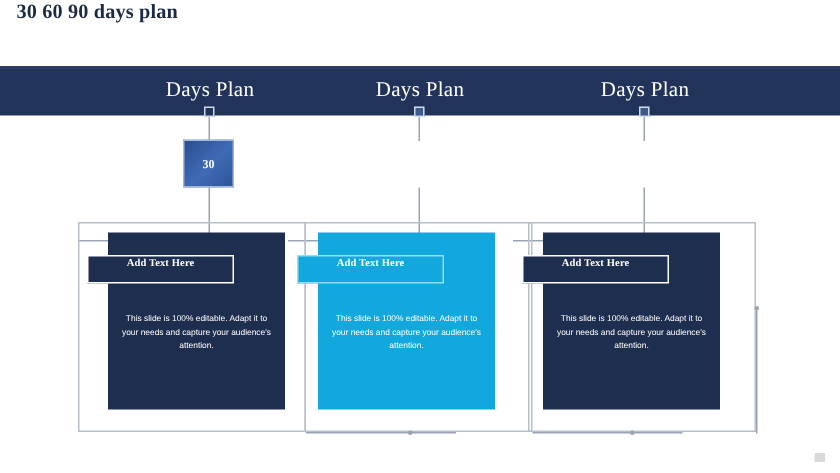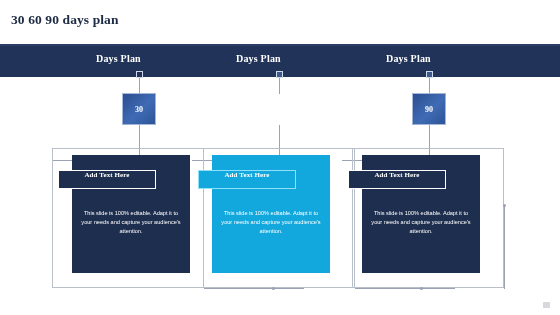--- a/index.html
+++ b/index.html
@@ -19,21 +19,21 @@
   .slide {
     position: absolute;
     inset: 0;
     background: #ffffff;
   }
 
   
   .slide-title {
     position: absolute;
     left: 11px;
-    top: 12px;
+    top: 0;
     font-size: 13.5px;
     font-weight: bold;
     color: #1d2a44;
     letter-spacing: 0.1px;
     white-space: nowrap;
   }
 
   
   .header-band {
     position: absolute;
@@ -48,23 +48,24 @@
     left: 0;
     top: 44px;
     width: 560px;
     height: 2px;
     background: #2c3e63;
   }
 
   .band-label {
     position: absolute;
     top: 53px;
-    font-size: 10px;
-    font-weight: bold;
-    color: #ffffff;
+    font-size: 14px;
+    font-weight: normal;
+    color: #ffffff;
+    text-align: center;
     white-space: nowrap;
     letter-spacing: 0.2px;
   }
   .band-label.b1 { left: 96px; width: 88px; }
   .band-label.b2 { left: 236px; width: 88px; }
   .band-label.b3 { left: 386px; width: 88px; }
 
   
   .band-node {
     position: absolute;
@@ -224,23 +225,20 @@
   <div class="vline" style="left:279px; top:125px; height:36px;"></div>
   <div class="vline" style="left:429px; top:125px; height:36px;"></div>
 
   <div class="hline" style="left:52px;  top:160px; width:88px;"></div>
   <div class="hline" style="left:192px; top:160px; width:88px;"></div>
   <div class="hline" style="left:342px; top:160px; width:88px;"></div>
 
   <div class="badge navy b30">
     <span>30</span>
   </div>
-  <div class="badge navy b90">
-    <span>90</span>
-  </div>
 
   <div class="frame f1"></div>
   <div class="frame f2"></div>
   <div class="frame f3"></div>
 
   <div class="card navy c1">
     <div class="card-body">This slide is 100% editable. Adapt it to your needs and capture your audience's attention.</div>
   </div>
   <div class="card cyan c2">
     <div class="card-body">This slide is 100% editable. Adapt it to your needs and capture your audience's attention.</div>

